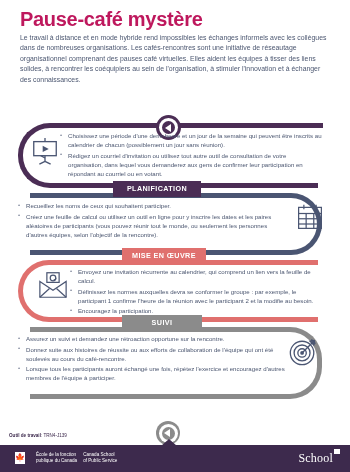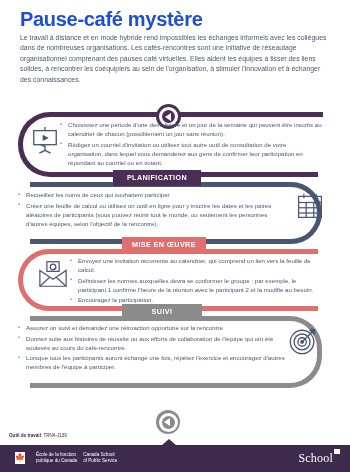--- a/index.html
+++ b/index.html
@@ -7,31 +7,31 @@
     width: 350px; height: 472px;
     background: #ffffff;
     font-family: "Liberation Sans", sans-serif;
     overflow: hidden;
   }
   .page { position: relative; width: 350px; height: 472px; background: #fff; }
 
   
   .title {
     position: absolute; left: 20px; top: 8px;
-    font-size: 20px; font-weight: bold; color: #1d4ed8;
+    font-size: 20px; font-weight: bold; color: #be185d;
     letter-spacing: -0.3px;
   }
   .intro {
     position: absolute; left: 20px; top: 33px; width: 312px;
     font-size: 6.9px; line-height: 1.52; color: #4b5670;
     text-align: left;
   }
 
   
-  .flow { position: absolute; left: 0; top: 104px; width: 350px; height: 330px; }
+  .flow { position: absolute; left: 0; top: 115px; width: 350px; height: 330px; }
 
   
   .pipe { position: absolute; border-style: solid; }
 
   
   .pipe-1 {
     left: 18px; top: 8px; width: 300px; height: 65px;
     border: 5px solid #4b2d55;
     border-right: none;
     border-top-left-radius: 32px; border-bottom-left-radius: 32px;

